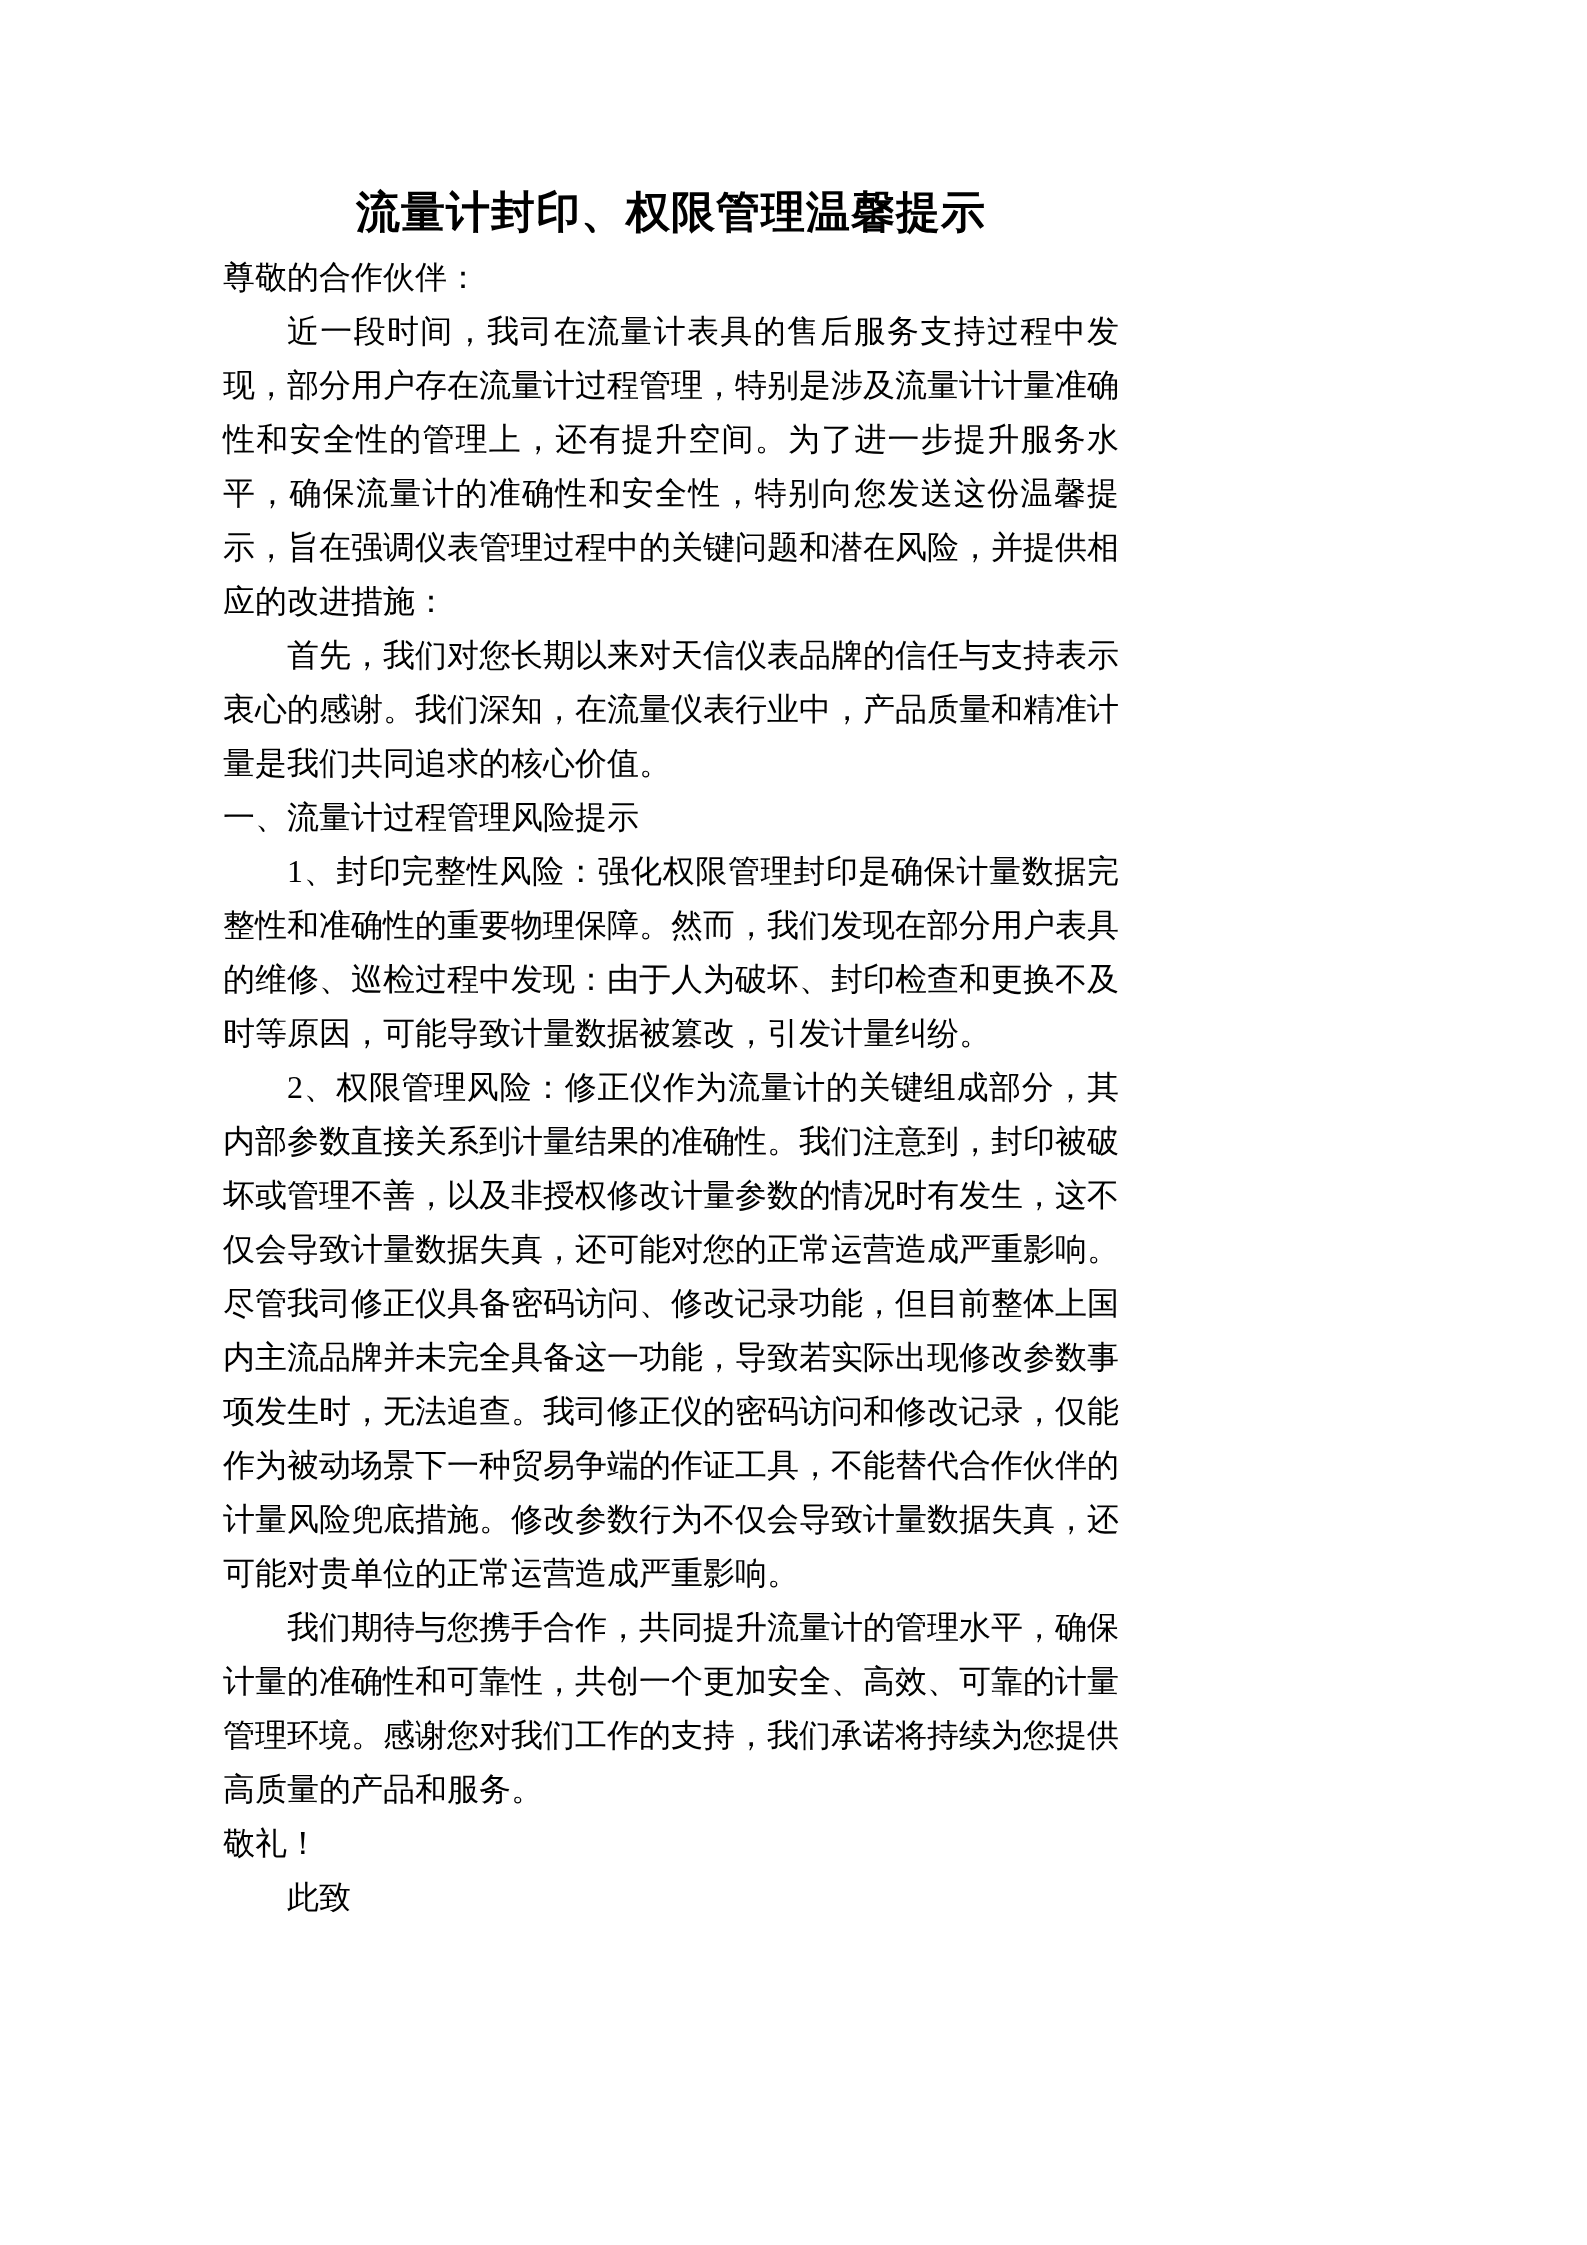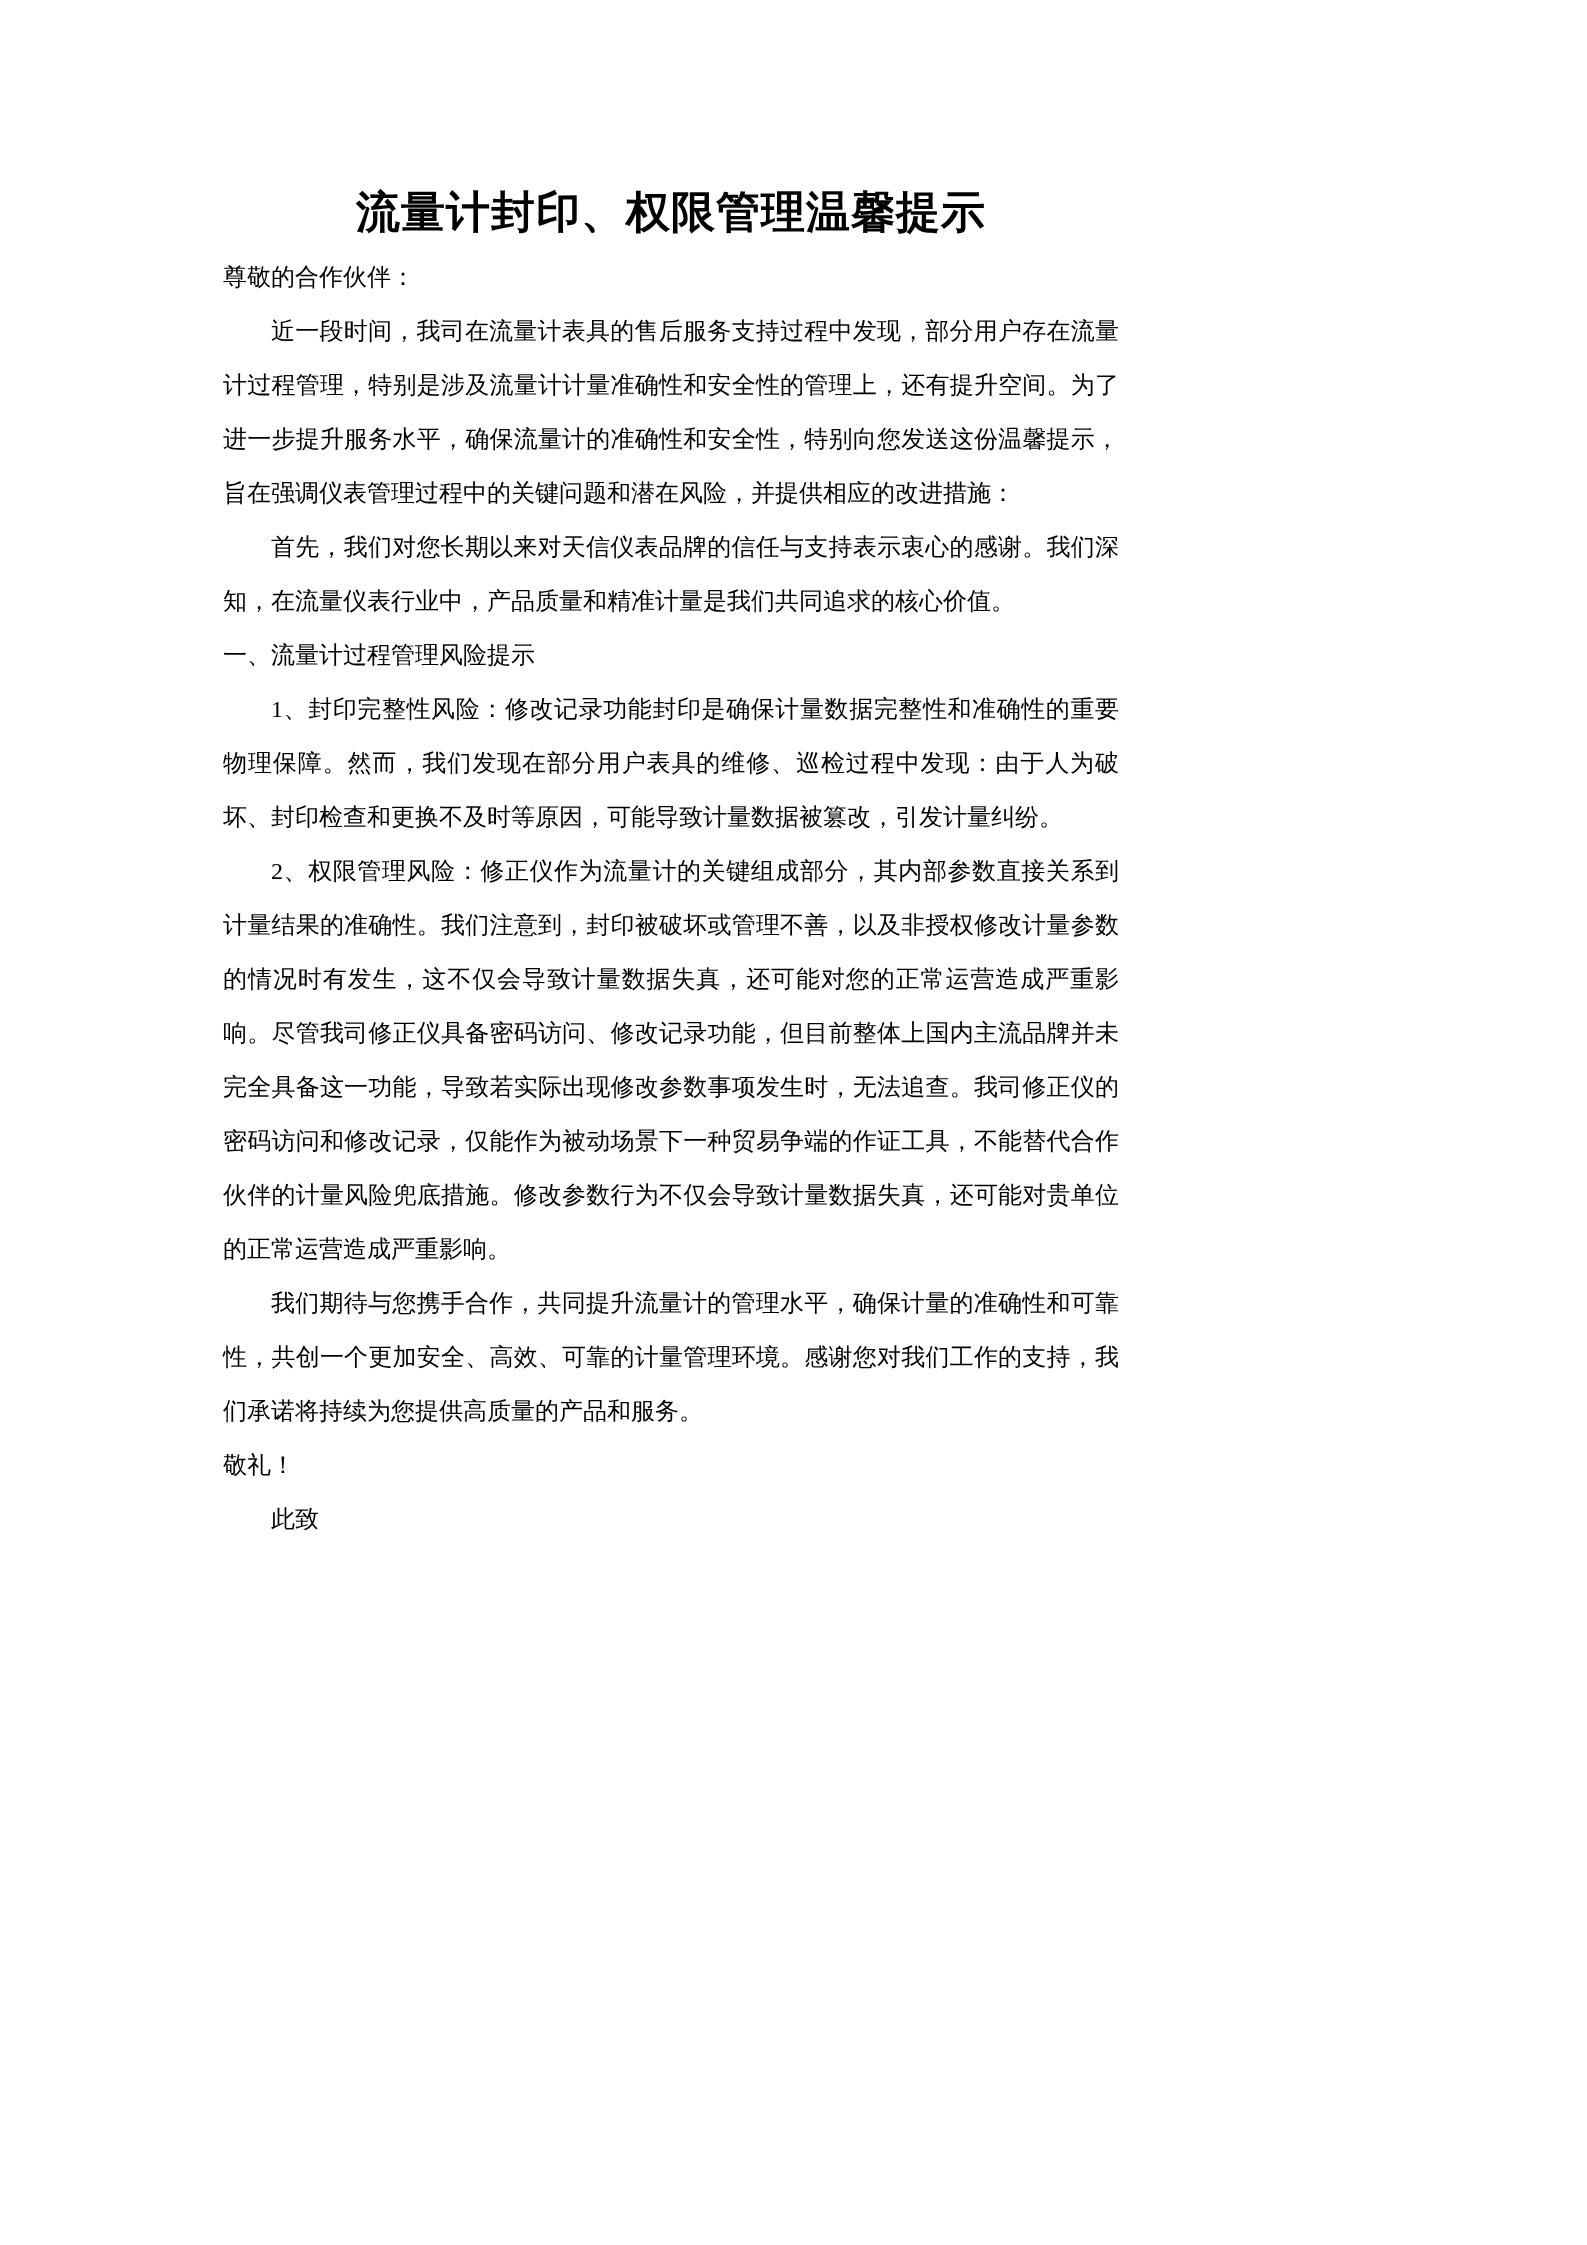--- a/index.html
+++ b/index.html
@@ -22,21 +22,21 @@
     margin: 0;
     font-family: "Liberation Sans", sans-serif;
     font-weight: 700;
     font-size: 44px;
     line-height: 62px;
     text-align: center;
     letter-spacing: 1px;
   }
   .doc-body {
     margin-top: 7px;
-    font-size: 24px;
+    font-size: 32px;
     line-height: 54px;
     text-align: justify;
     text-justify: inter-ideograph;
   }
   p.para {
     margin: 0;
     padding: 0;
   }
   p.para.indent {
     text-indent: 2em;
@@ -51,19 +51,19 @@
 </head>
 <body>
 
 <div class="page">
   <h1 class="doc-title">流量计封印、权限管理温馨提示</h1>
   <div class="doc-body">
       <p class="para"><span>尊敬的合作伙伴：</span></p>
       <p class="para indent"><span>近一段时间，我司在流量计表具的售后服务支持过程中发现，部分用户存在流量计过程管理，特别是涉及流量计计量准确性和安全性的管理上，还有提升空间。为了进一步提升服务水平，确保流量计的准确性和安全性，特别向您发送这份温馨提示，旨在强调仪表管理过程中的关键问题和潜在风险，并提供相应的改进措施：</span></p>
       <p class="para indent"><span>首先，我们对您长期以来对天信仪表品牌的信任与支持表示衷心的感谢。我们深知，在流量仪表行业中，产品质量和精准计量是我们共同追求的核心价值。</span></p>
       <p class="para heading"><span class="bold">一、流量计过程管理风险提示</span></p>
-      <p class="para indent"><span class="bold">1、封印完整性风险：</span><span>修改记录功能</span><span class="bold">封印</span><span>是确保计量数据完整性和准确性的重要物理保障。然而，我们发现在部分用户表具的维修、巡检过程中发现：由于人为破坏、封印检查和更换不及时等原因，可能导致计量数据被篡改，引发计量纠纷。</span></p>
+      <p class="para indent"><span class="bold">1、封印完整性风险：</span><span>强化权限管理</span><span class="bold">封印</span><span>是确保计量数据完整性和准确性的重要物理保障。然而，我们发现在部分用户表具的维修、巡检过程中发现：由于人为破坏、封印检查和更换不及时等原因，可能导致计量数据被篡改，引发计量纠纷。</span></p>
       <p class="para indent"><span class="bold">2、权限管理风险：</span><span>修正仪作为流量计的关键组成部分，其内部参数直接关系到计量结果的准确性。我们注意到，封印被破坏或管理不善，以及非授权修改计量参数的情况时有发生，这不仅会导致计量数据失真，还可能对您的正常运营造成严重影响。尽管我司修正仪具备密码访问、修改记录功能，但目前整体上国内主流品牌并未完全具备这一功能，导致若实际出现修改参数事项发生时，无法追查。我司修正仪的密码访问和修改记录，仅能作为被动场景下一种贸易争端的作证工具，不能替代合作伙伴的计量风险兜底措施。修改参数行为不仅会导致计量数据失真，还可能对贵单位的正常运营造成严重影响。</span></p>
       <p class="para indent"><span>我们期待与您携手合作，共同提升流量计的管理水平，确保计量的准确性和可靠性，共创一个更加安全、高效、可靠的计量管理环境。感谢您对我们工作的支持，我们承诺将持续为您提供高质量的产品和服务。</span></p>
       <p class="para"><span>敬礼！</span></p>
       <p class="para indent"><span>此致</span></p>
     </div>
 </div>
 
 </body></html>

